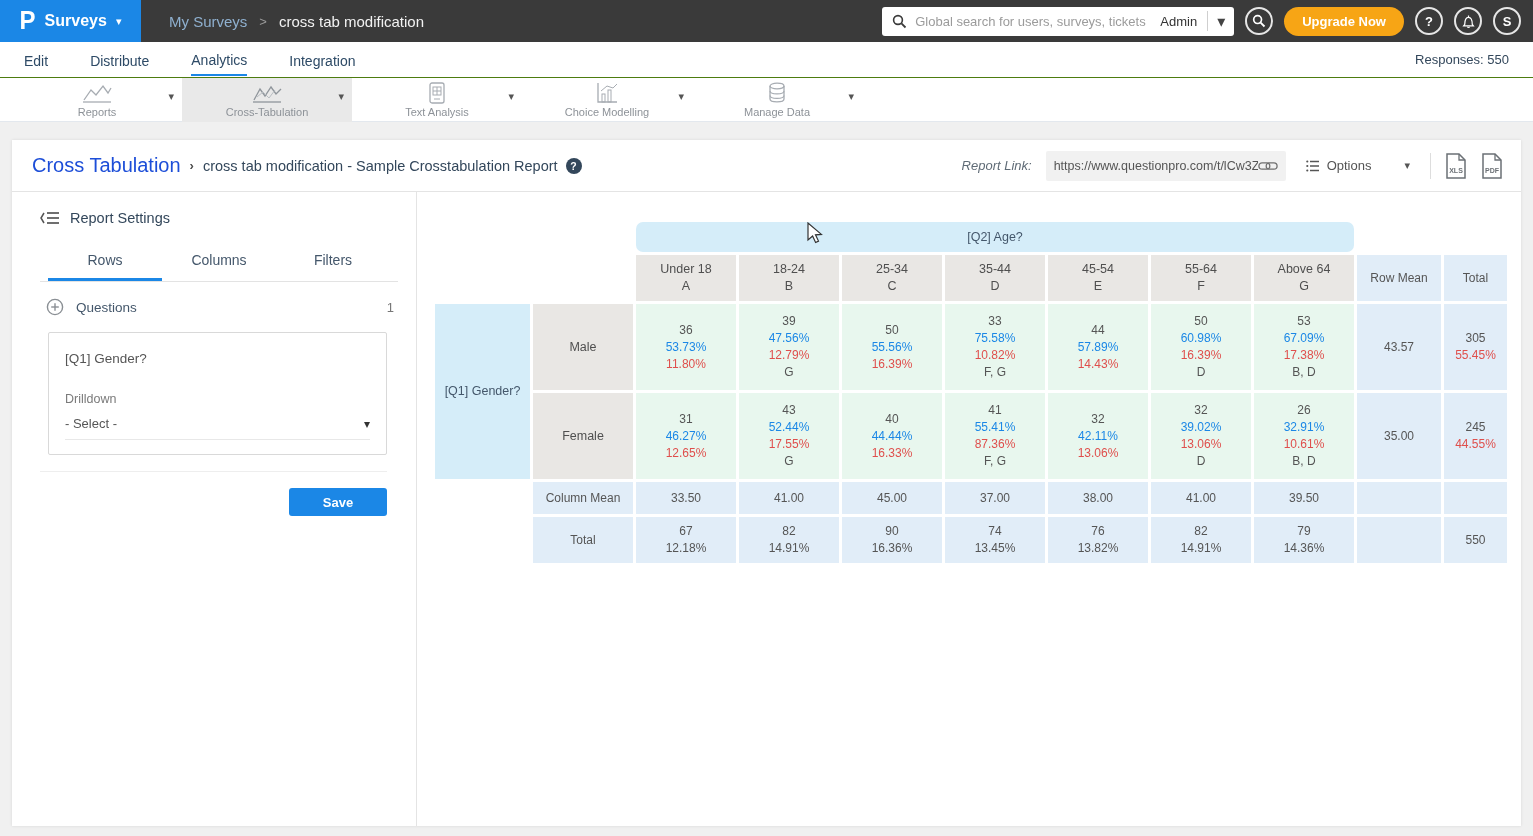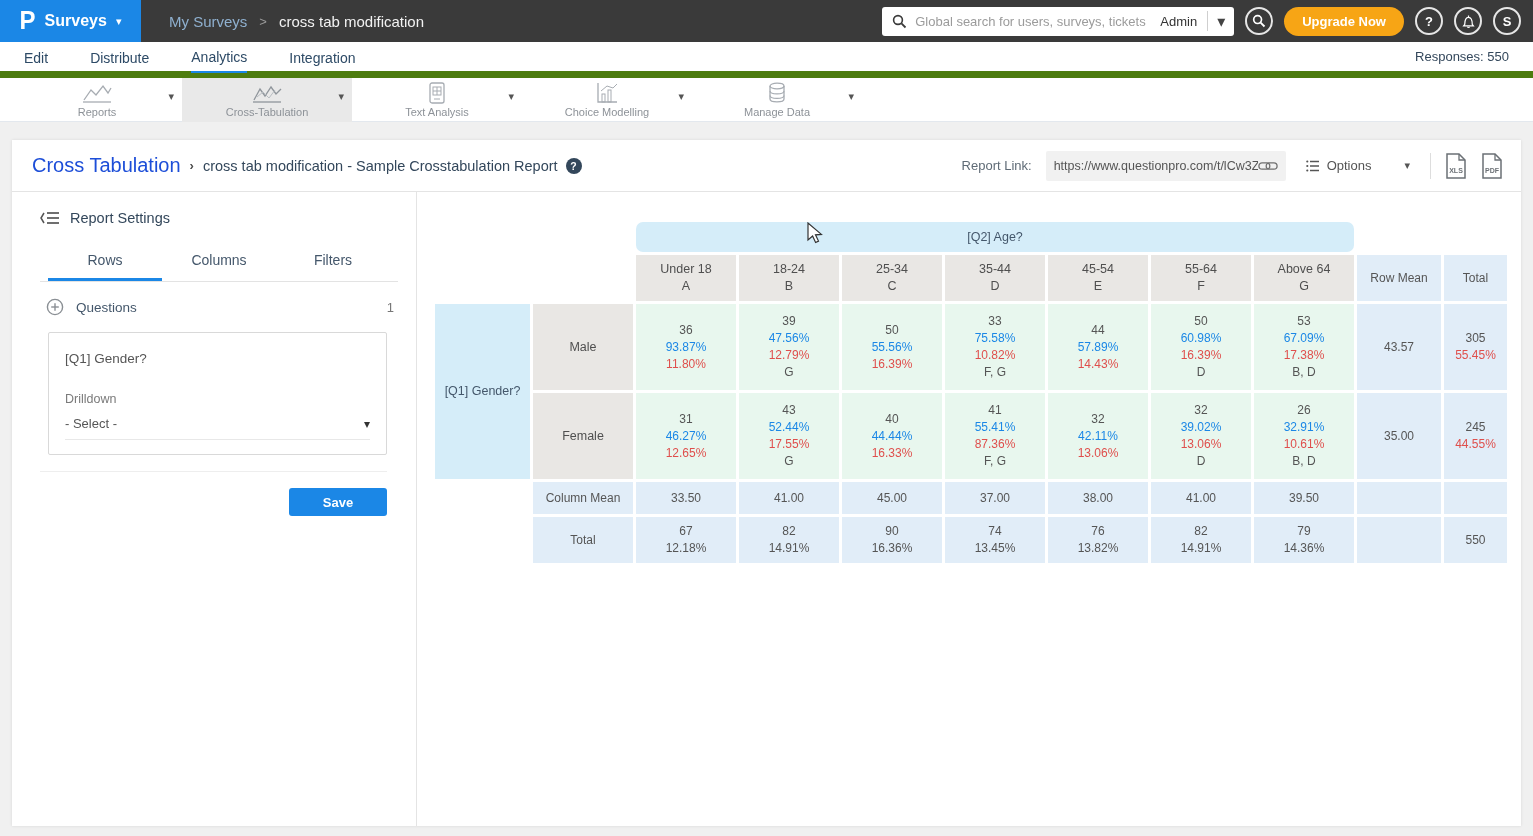--- a/index.html
+++ b/index.html
@@ -32,21 +32,21 @@
   .scope-caret { width:26px; height:100%; display:flex; align-items:center; justify-content:center;
     color:#444; cursor:pointer; }
   .circle-btn { width:28px; height:28px; border-radius:50%; border:2px solid #e6e6e6; color:#fff;
     display:flex; align-items:center; justify-content:center; font-size:13px; font-weight:700;
     cursor:pointer; background:transparent; }
   .upgrade-btn { height:29px; background:#f7a515; border:none; border-radius:15px; color:#fff;
     font-weight:700; font-size:13px; padding:0 18px; cursor:pointer; font-family:inherit; }
 
   
   .nav-row { position:absolute; top:42px; left:0; width:100%; height:36px; background:#fff;
-    display:flex; align-items:center; padding:0 24px; border-bottom:7px solid #4d7c0f; z-index:9; }
+    display:flex; align-items:center; padding:0 24px; border-bottom:1px solid #4d7c0f; z-index:9; }
   .nav-tab { font-size:14px; color:#2d4a66; margin-right:42px; cursor:pointer; padding:9px 0 6px; }
   .nav-tab.active { border-bottom:2px solid #1b87e6; }
   .nav-responses { margin-left:auto; font-size:13px; color:#33475b; }
 
   
   .toolbar { position:absolute; top:78px; left:0; width:100%; height:44px; background:#fff;
     display:flex; padding-left:12px; border-bottom:1px solid #e3e8ee; z-index:8; }
   .tool-item { width:170px; height:44px; position:relative; display:flex; flex-direction:column;
     align-items:center; justify-content:center; cursor:pointer; }
   .tool-item.active { background:#e9e9e9; }
@@ -59,21 +59,21 @@
     box-shadow:0 0 3px rgba(0,0,0,0.10); }
   .card-header { height:52px; display:flex; align-items:center; padding:0 18px 0 20px;
     border-bottom:1px solid #e4e4e4; }
   .crumb-link { color:#1d4ed8; font-size:20px; cursor:pointer; }
   .crumb-sep { color:#4a4a4a; font-size:13px; font-weight:700; margin:0 9px; }
   .crumb-title { color:#33475b; font-size:14.5px; }
   .help-circle { width:16px; height:16px; border-radius:50%; background:#33475b; color:#fff;
     font-size:10.5px; font-weight:700; display:inline-flex; align-items:center; justify-content:center;
     margin-left:8px; cursor:pointer; }
   .ch-right { margin-left:auto; display:flex; align-items:center; gap:14px; }
-  .rl-label { font-size:13px; color:#5f6b76; }
+  .rl-label { font-size:13px; color:#5f6b76;font-style:italic; }
   .rl-input-wrap { width:240px; height:30px; background:#f1f1f1; border-radius:2px; display:flex;
     align-items:center; padding:0 8px; }
   .rl-input { flex:1; border:none; outline:none; background:transparent; font-size:12.5px;
     color:#555; font-family:inherit; min-width:0; }
   .options-btn { display:flex; align-items:center; gap:7px; font-size:13px; color:#545454;
     cursor:pointer; padding:0 6px; }
   .options-caret { color:#555; font-size:11px; margin-left:26px; }
   .vdiv { width:1px; height:26px; background:#ddd; }
   .export-icon { cursor:pointer; display:flex; }
 
@@ -356,21 +356,21 @@
             <div>G</div>
           </div>
         <div class="cell sum" style="grid-area:2/10">Row Mean</div>
         <div class="cell sum" style="grid-area:2/11">Total</div>
 
         <div class="cell glab" style="grid-area:3/1/5/2">[Q1] Gender?</div>
 
         <div class="cell rowlab" style="grid-area:3/2">Male</div>
         <div class="cell data" style="grid-area:3/3">
           <div>36</div>
-            <div class="rp">93.87%</div>
+            <div class="rp">53.73%</div>
             <div class="cp">11.80%</div>
             <div></div>
           </div>
         <div class="cell data" style="grid-area:3/4">
           <div>39</div>
             <div class="rp">47.56%</div>
             <div class="cp">12.79%</div>
             <div>G</div>
           </div>
         <div class="cell data" style="grid-area:3/5">

